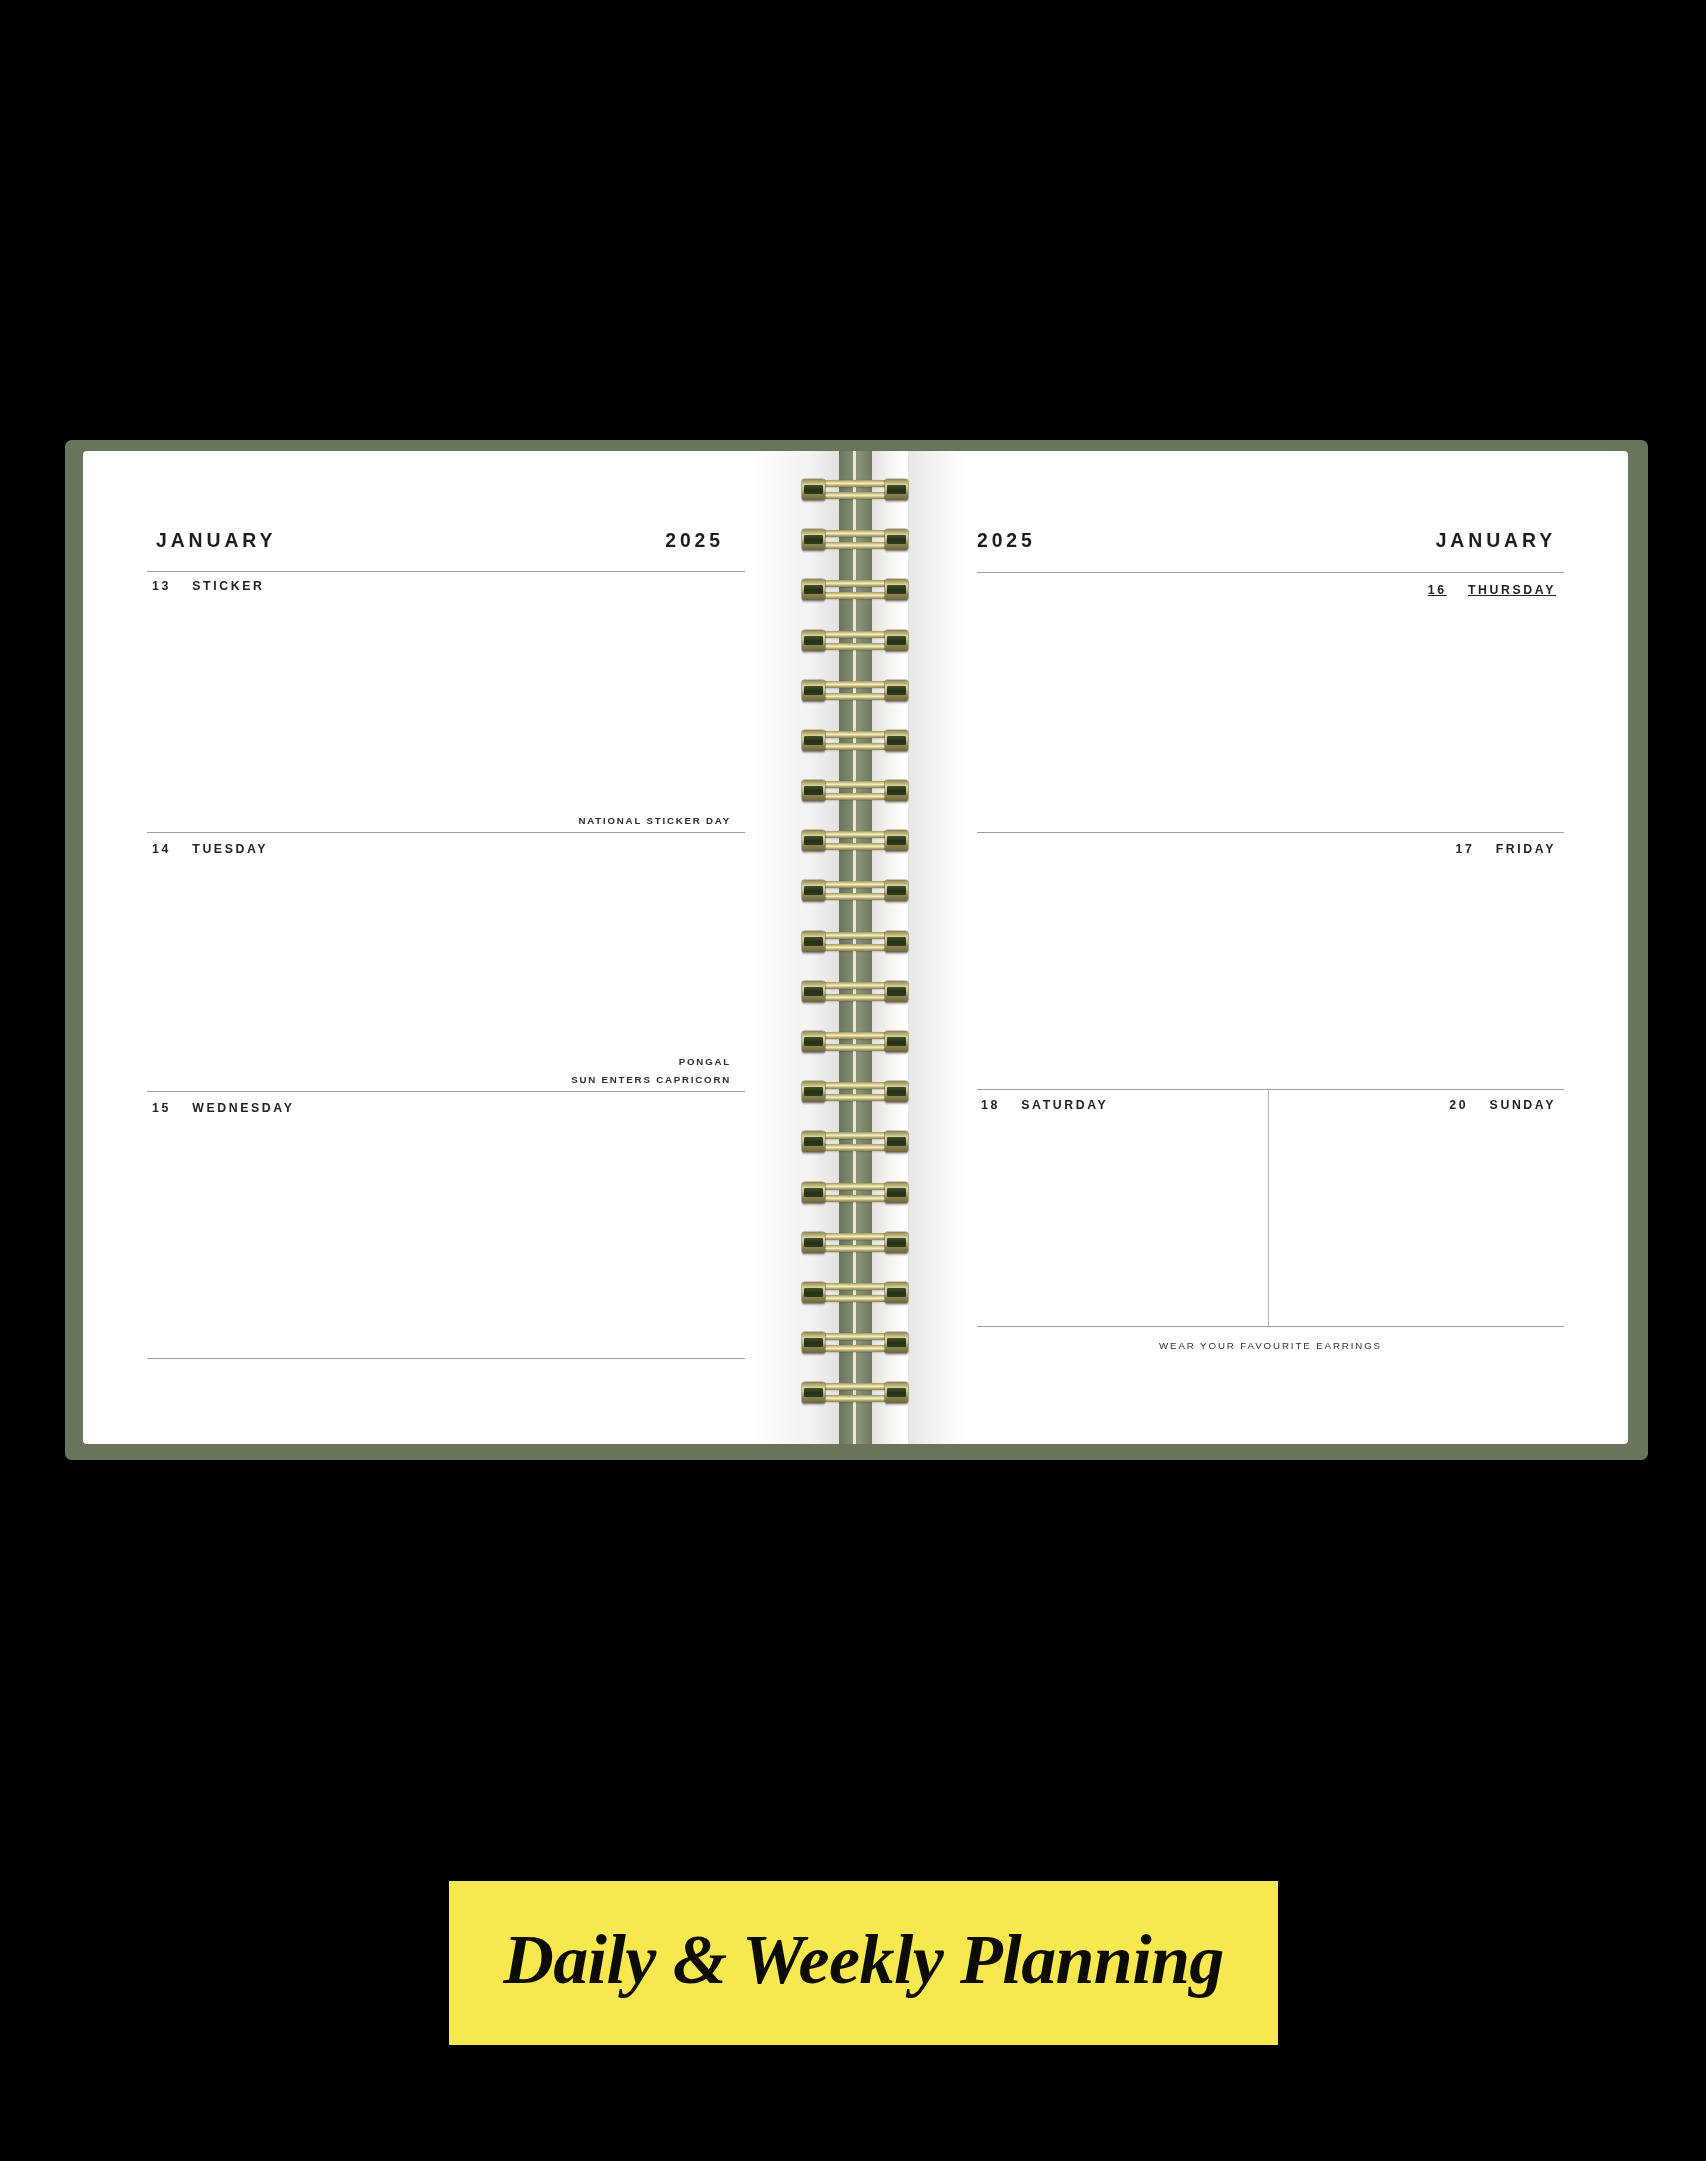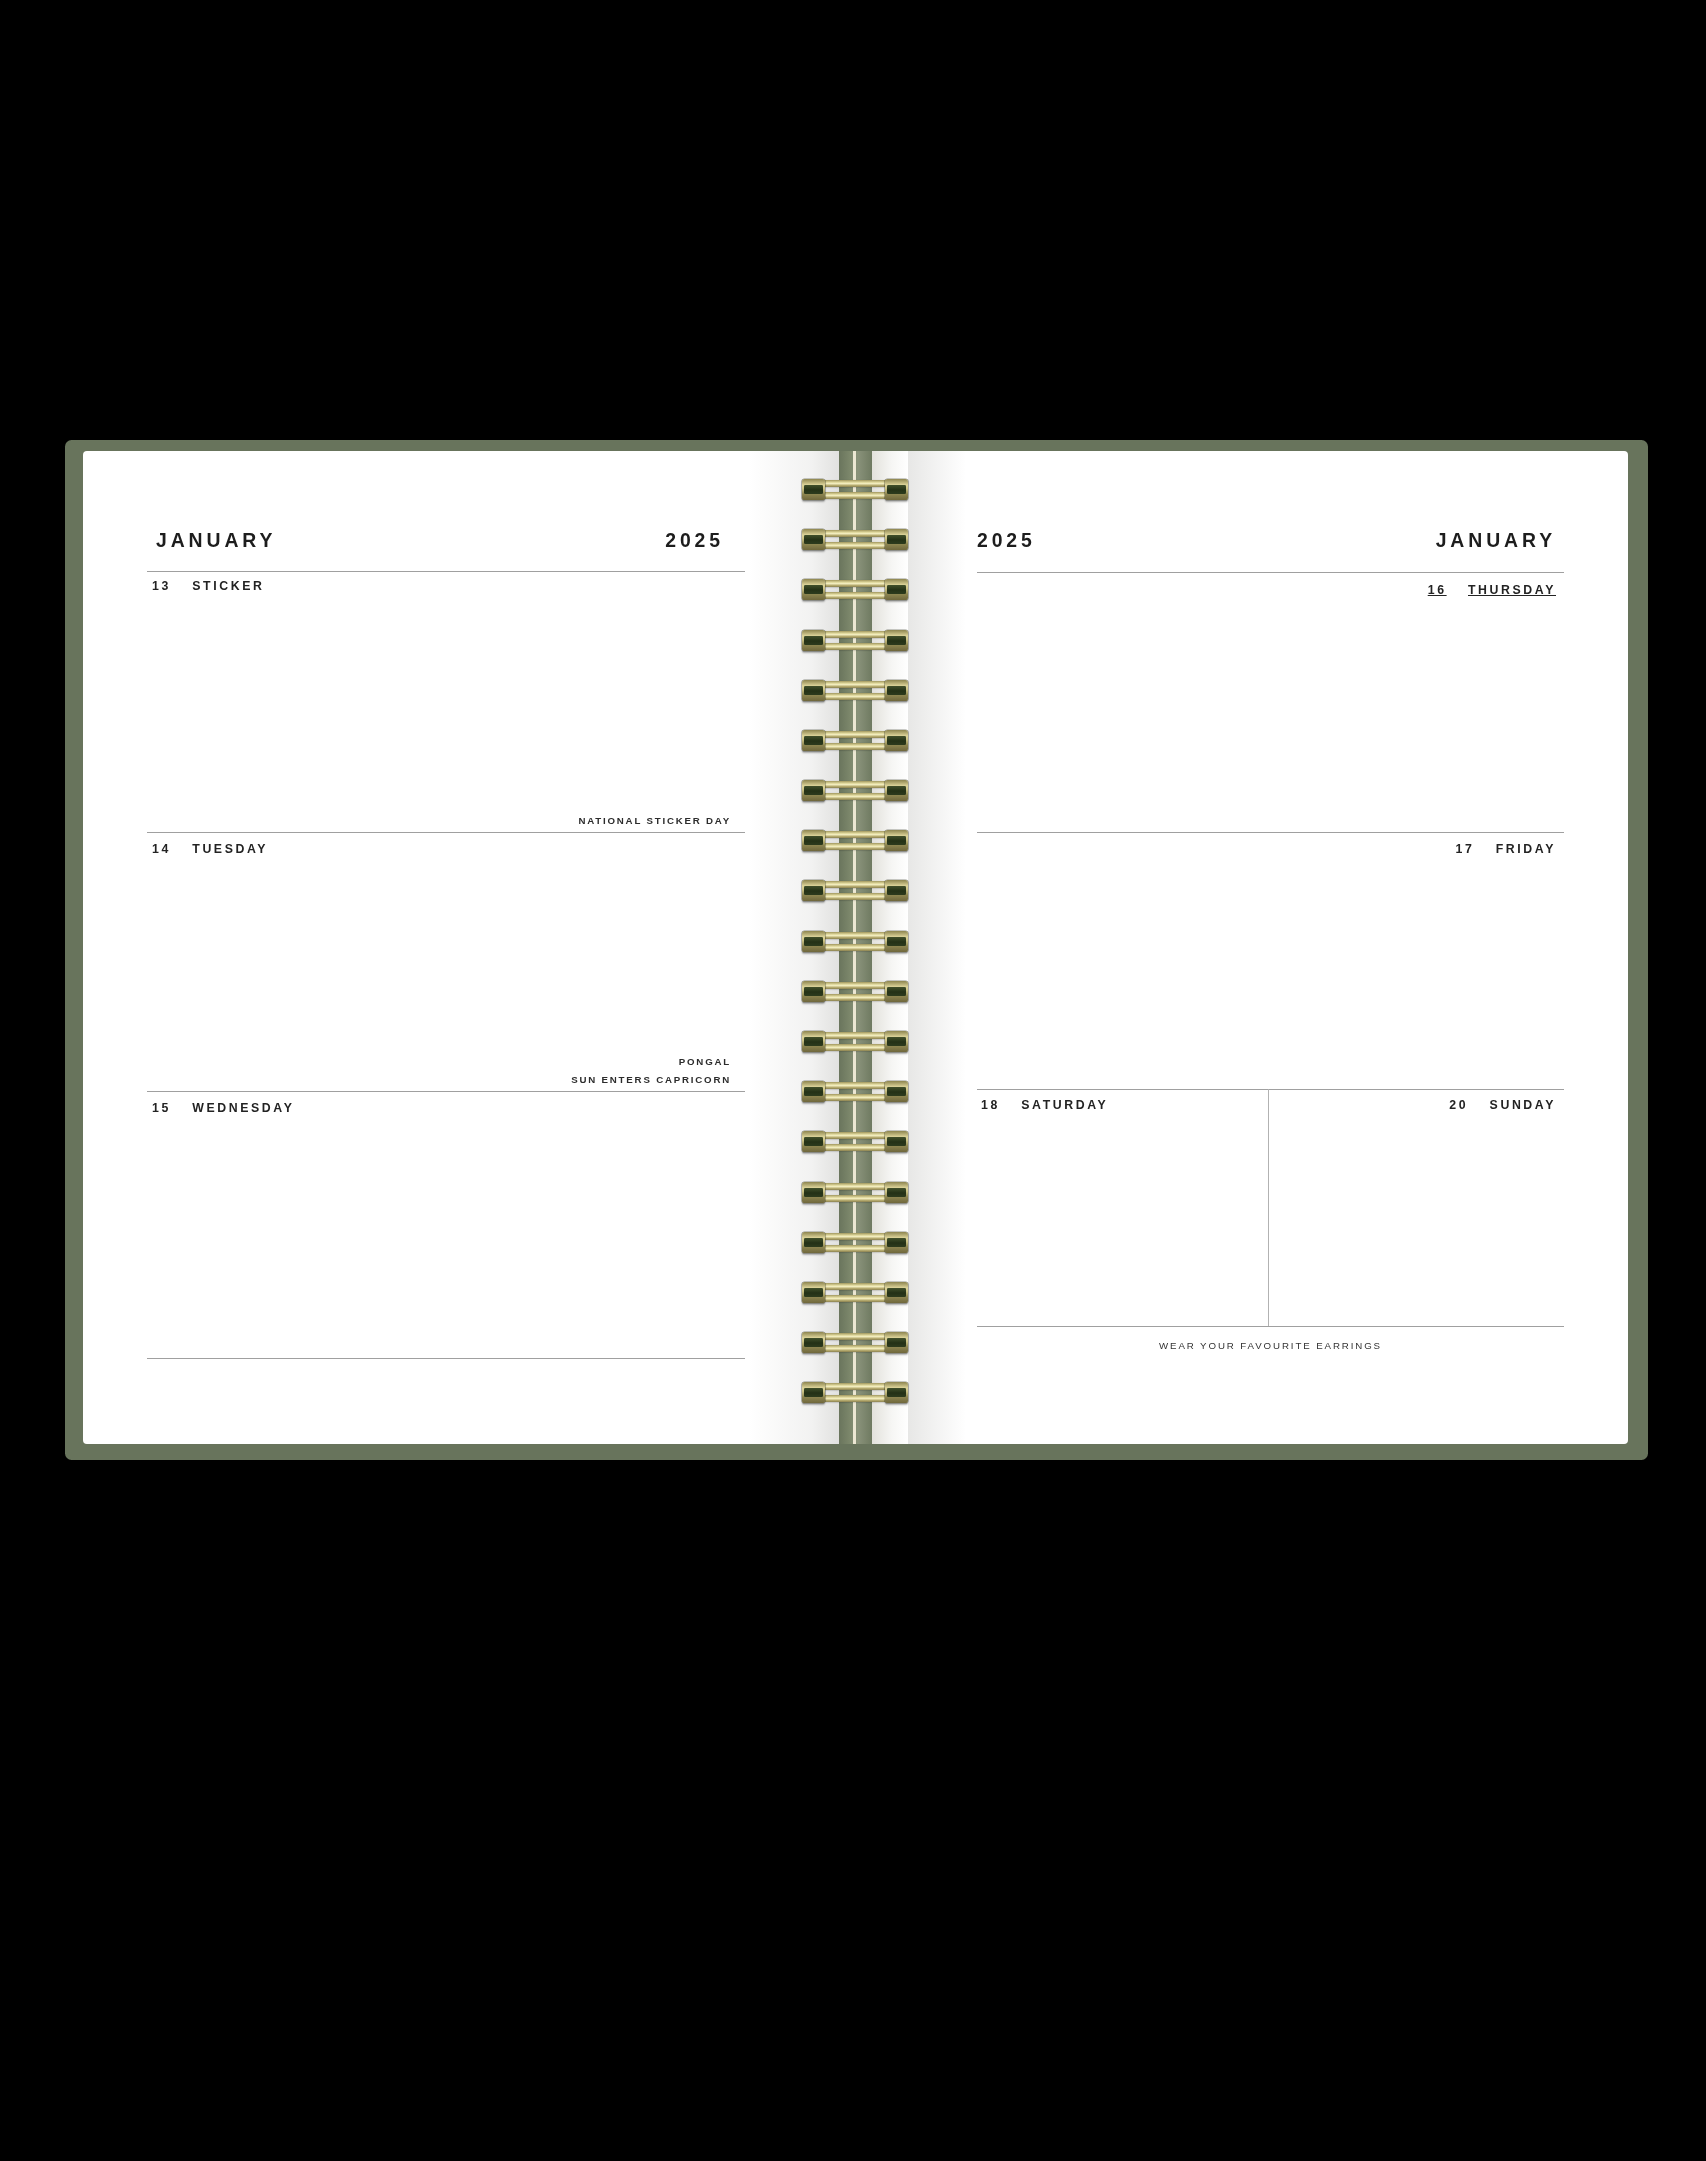--- a/index.html
+++ b/index.html
@@ -245,15 +245,18 @@
         <div class="coil-cap right"></div>
       </div>
       <div class="coil" style="top: 903px;">
         <div class="coil-bar top"></div>
         <div class="coil-bar bottom"></div>
         <div class="coil-cap left"></div>
         <div class="coil-cap right"></div>
       </div>
     </div>
 
+  <div class="banner">
+    <div class="banner-text">Daily &amp; Weekly Planning</div>
+  </div>
 
 </div>
 
 
 </body></html>

